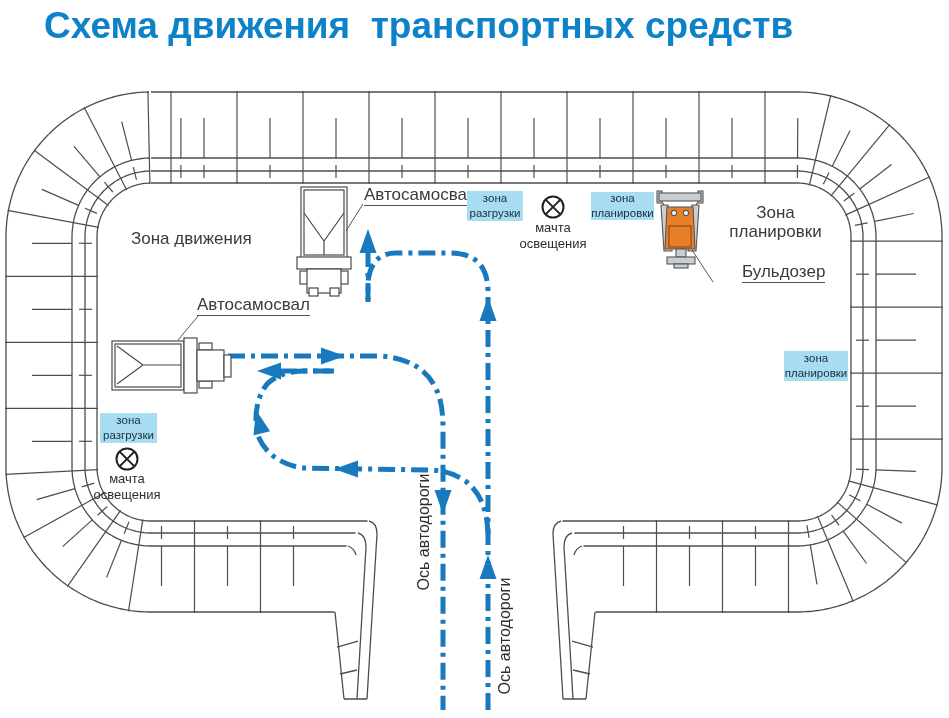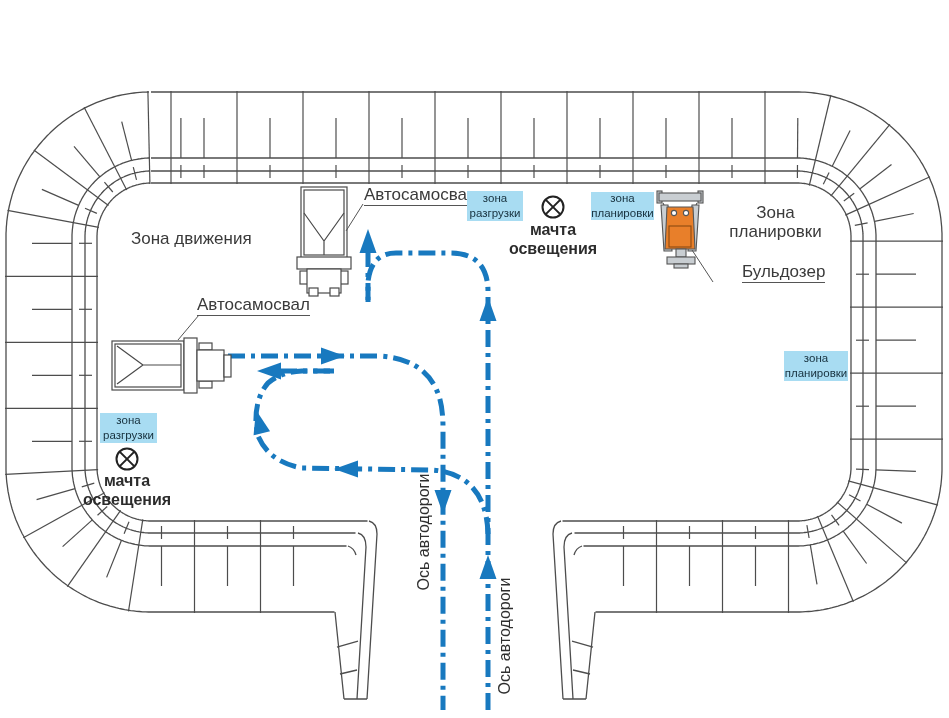--- a/index.html
+++ b/index.html
@@ -18,21 +18,21 @@
     font-size:17px;border-bottom:1.2px solid #555;padding-bottom:1px;line-height:1.05;
   }
   .zone-large{font-size:17px;line-height:1.1;}
   .zone-large.center{text-align:center;}
   .badge{
     position:absolute;background:var(--c-badge);color:var(--c-badge-text);
     font-size:11.5px;line-height:1.28;display:flex;flex-direction:column;
     align-items:center;justify-content:center;text-align:center;
   }
   .mast-label{
-    position:absolute;color:#2c2c2c;font-size:16px;line-height:1.2;text-align:center;font-weight:bold;
+    position:absolute;color:#2c2c2c;font-size:13px;line-height:1.2;text-align:center;
   }
   .axis-label{
     position:absolute;font-size:16px;color:#2e2e2e;transform:rotate(-90deg);
     text-align:center;white-space:nowrap;
   }
   .bluepath{fill:none;stroke:var(--c-blue);stroke-width:5;stroke-dasharray:17 6 4 6;stroke-linejoin:round;}
 </style>
 </head>
 <body style="--c-title: #0e82c9; --c-blue: #1879bf; --c-badge: #a8dcf2; --c-badge-text: #16303d; --c-orange: #e87f2a; --c-gray: #c9ced2; --c-label: #3a3a3a;">
 
@@ -232,20 +232,21 @@
       <path d="M 119.6,451.6 L 134.4,466.4 M 134.4,451.6 L 119.6,466.4"></path>
     </g>
 
     <g stroke="#555" stroke-width="1" fill="none">
       <path d="M 363,204 L 346,231"></path>
       <path d="M 199,315 L 178,340"></path>
       <path d="M 713,282 L 692,250"></path>
     </g>
   </svg>
 
+  <div class="lbl title">Схема движения  транспортных средств</div>
 
   <div class="lbl veh-label" style="left:364px;top:186px;">Автосамосвал</div>
   <div class="lbl veh-label" style="left:197px;top:296px;">Автосамосвал</div>
   <div class="lbl veh-label" style="left:742px;top:263px;">Бульдозер</div>
 
   <div class="lbl zone-large" style="left:131px;top:230px;">Зона движения</div>
   <div class="lbl zone-large center" style="left:723px;top:204px;width:105px;">
     <span>Зона</span><br>
     <span>планировки</span>
   </div>

